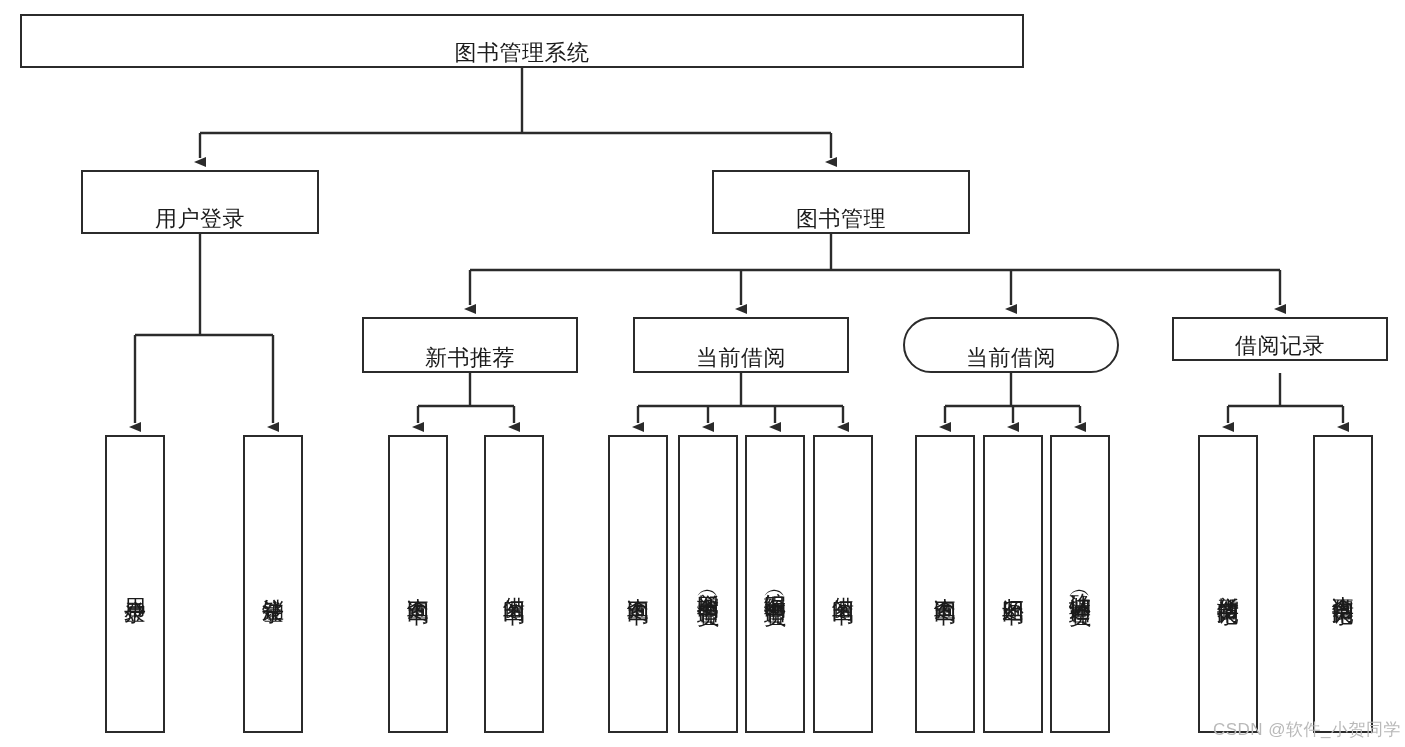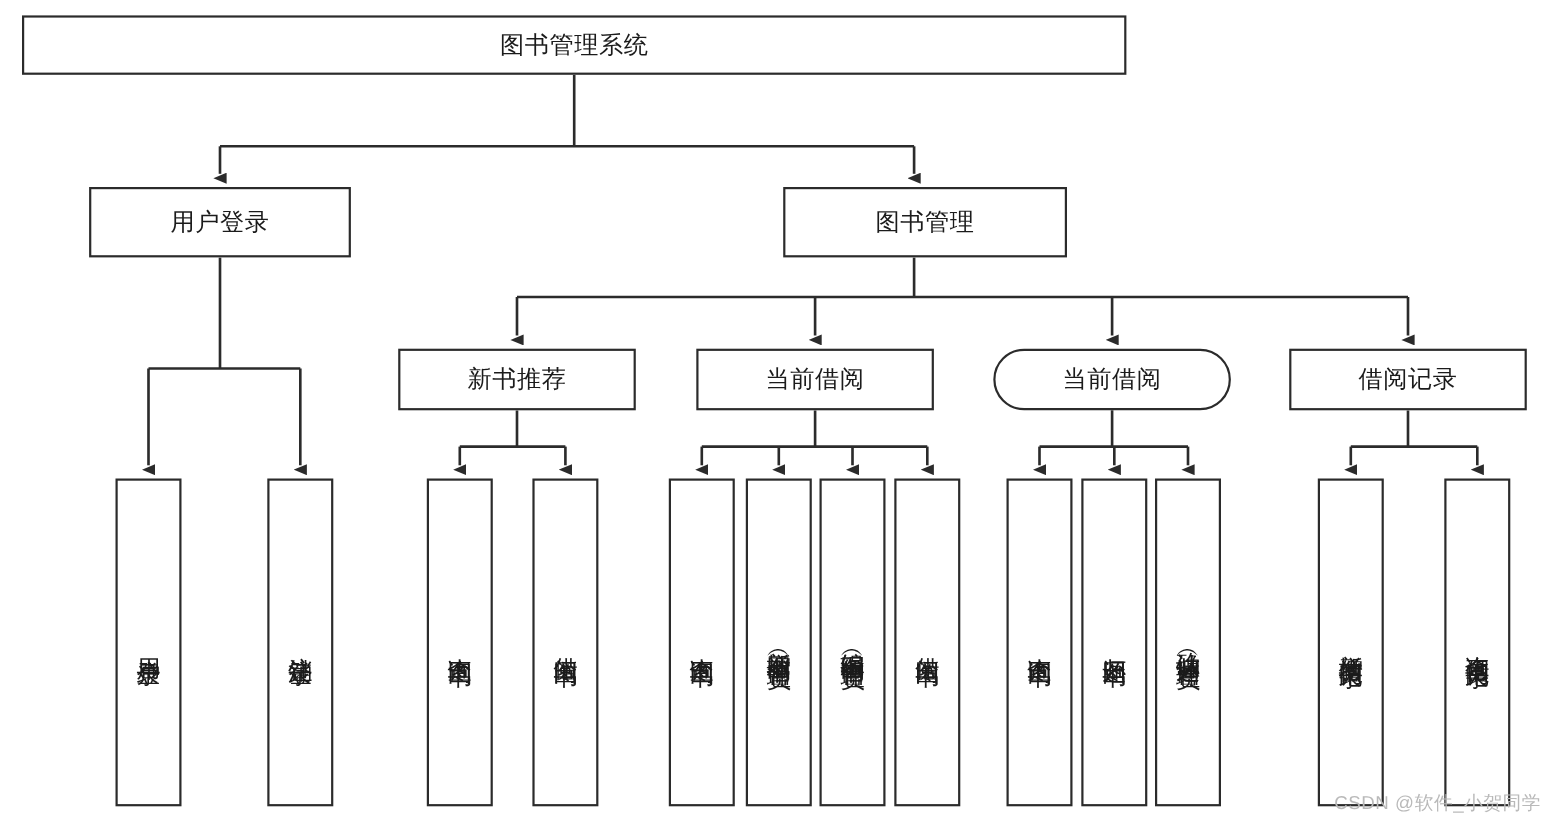--- a/index.html
+++ b/index.html
@@ -25,21 +25,21 @@
     width: 1405px;
     height: 747px;
     pointer-events: none;
   }
   .node {
     position: absolute;
     box-sizing: border-box;
     background: #ffffff;
     border: 2px solid #2b2b2b;
     display: flex;
-    align-items: center;
+    align-items: flex-end;
     justify-content: center;
     z-index: 2;
   }
   .node .label {
     font-size: 22px;
     line-height: 1.18;
     letter-spacing: 0.5px;
     color: #1b1b1b;
     white-space: nowrap;
   }
@@ -128,21 +128,21 @@
       </div>
       <div class="node" style="left: 362px; top: 317px; width: 216px; height: 56px;">
         <span class="label">新书推荐</span>
       </div>
       <div class="node" style="left: 633px; top: 317px; width: 216px; height: 56px;">
         <span class="label">当前借阅</span>
       </div>
       <div class="node" style="left: 903px; top: 317px; width: 216px; height: 56px; border-radius: 28px;">
         <span class="label">当前借阅</span>
       </div>
-      <div class="node" style="left: 1172px; top: 317px; width: 216px; height: 56px; font-family: Liberation Serif, serif;">
+      <div class="node" style="left: 1172px; top: 317px; width: 216px; height: 44px; font-family: Liberation Serif, serif;">
         <span class="label">借阅记录</span>
       </div>
       <div class="node vertical" style="left: 105px; top: 435px; width: 60px; height: 298px;">
         <span class="label">用户登录</span>
       </div>
       <div class="node vertical" style="left: 243px; top: 435px; width: 60px; height: 298px;">
         <span class="label">注销登录</span>
       </div>
       <div class="node vertical" style="left: 388px; top: 435px; width: 60px; height: 298px;">
         <span class="label">查询图书</span>

